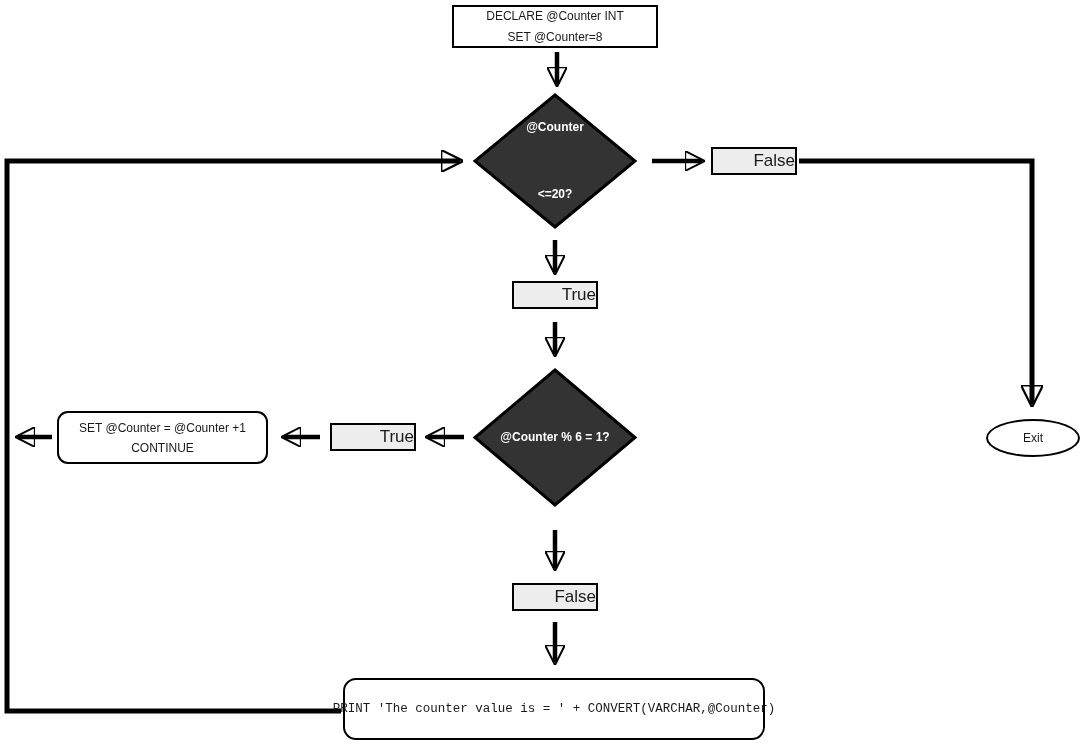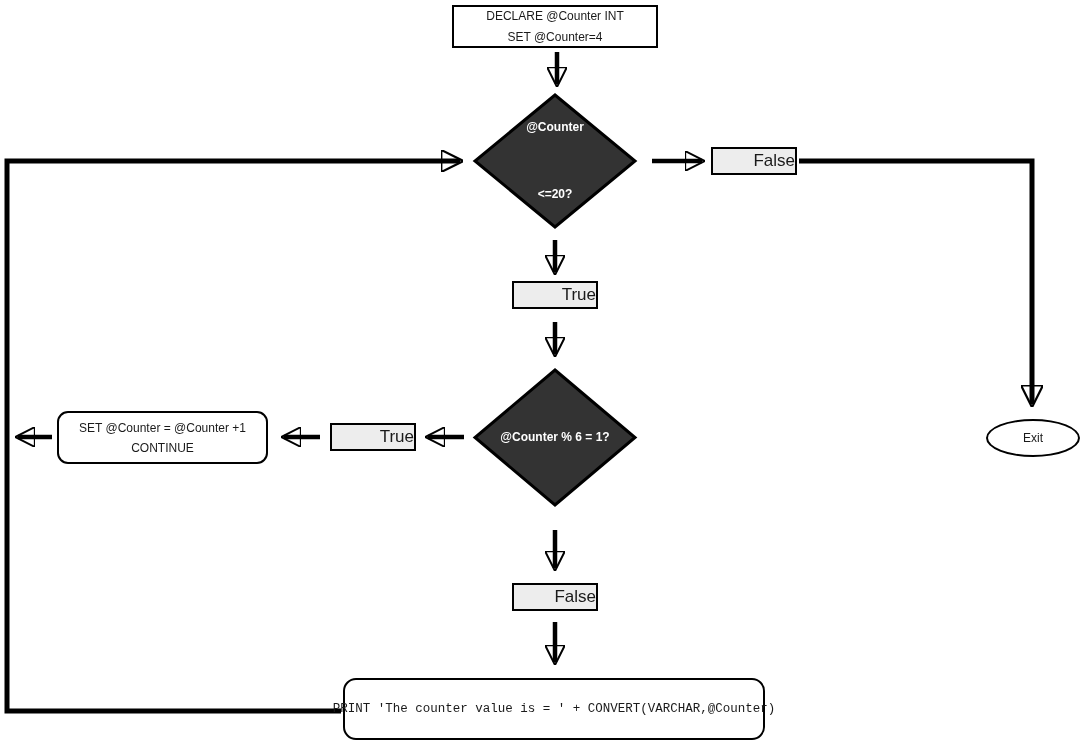--- a/index.html
+++ b/index.html
@@ -55,21 +55,21 @@
     <path class="w1" d="M464 437 L428 437" marker-end="url(#ah)"></path>
     <path class="w1" d="M320 437 L284 437" marker-end="url(#ah)"></path>
     <path class="w1" d="M52 437 L18 437" marker-end="url(#ah)"></path>
     <path class="w1" d="M555 530 L555 568" marker-end="url(#ah)"></path>
     <path class="w1" d="M555 622 L555 662" marker-end="url(#ah)"></path>
     <path class="w2" d="M341 711 L7 711 L7 161 L460 161" marker-end="url(#ah)"></path>
   </svg>
 
   <div class="node proc" style="left:452px;top:5px;width:206px;height:43px;">
     <div class="ln">DECLARE @Counter INT</div>
-    <div class="ln">SET @Counter=4</div>
+    <div class="ln">SET @Counter=8</div>
   </div>
 
   <div class="diamond" style="left:472px;top:92px;width:166px;height:138px;">
     <svg width="166" height="138" viewBox="0 0 166 138">
       <polygon points="83,3 163,69 83,135 3,69"></polygon>
     </svg>
     <div class="diamond-label">
       <div class="ln">@Counter</div>
       <div class="ln">&lt;=20?</div>
     </div>

